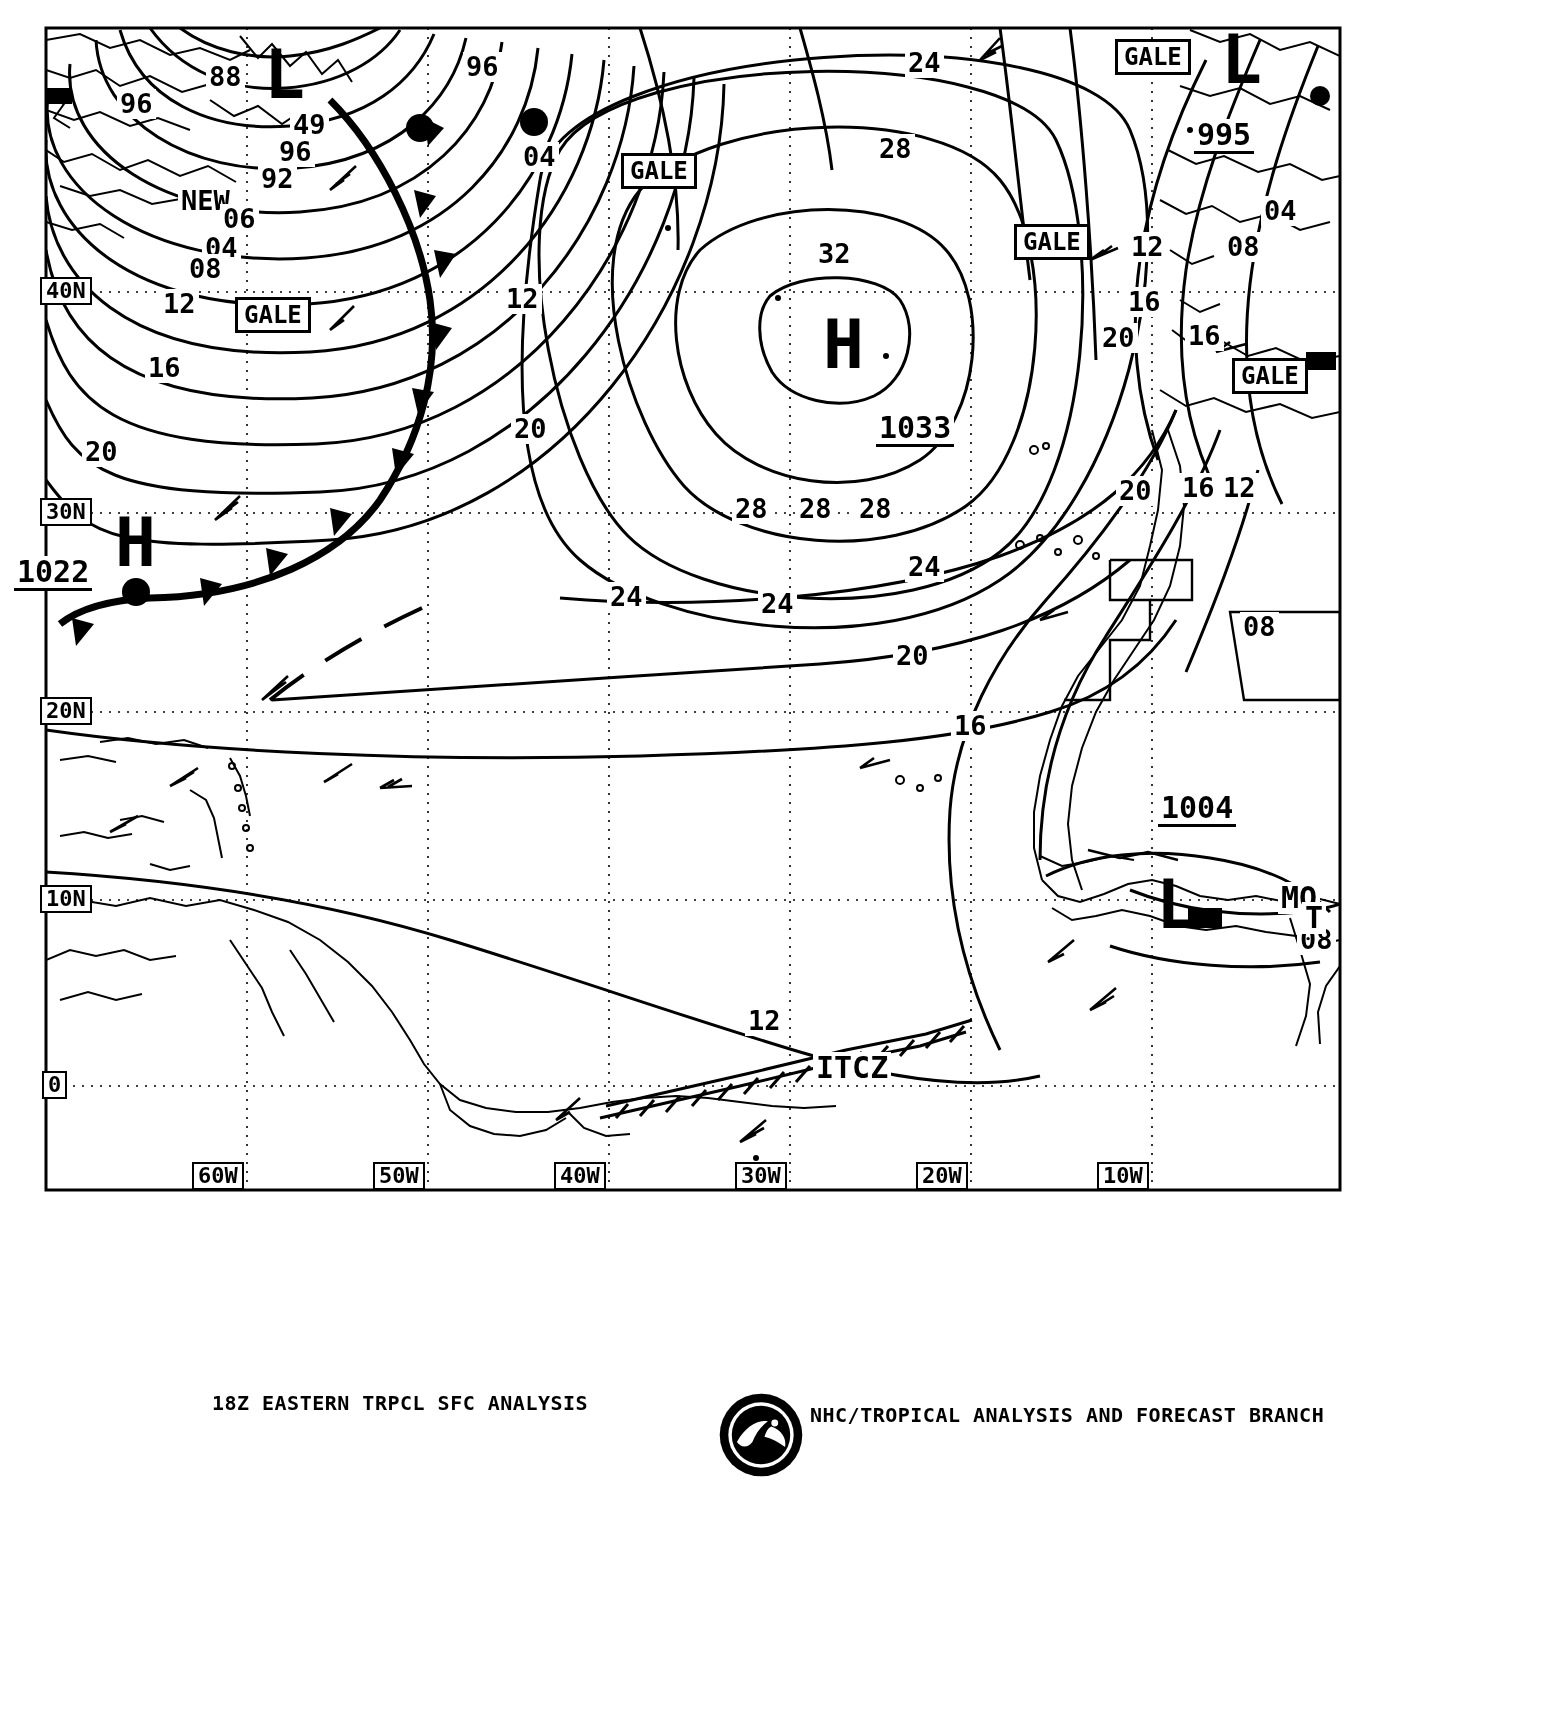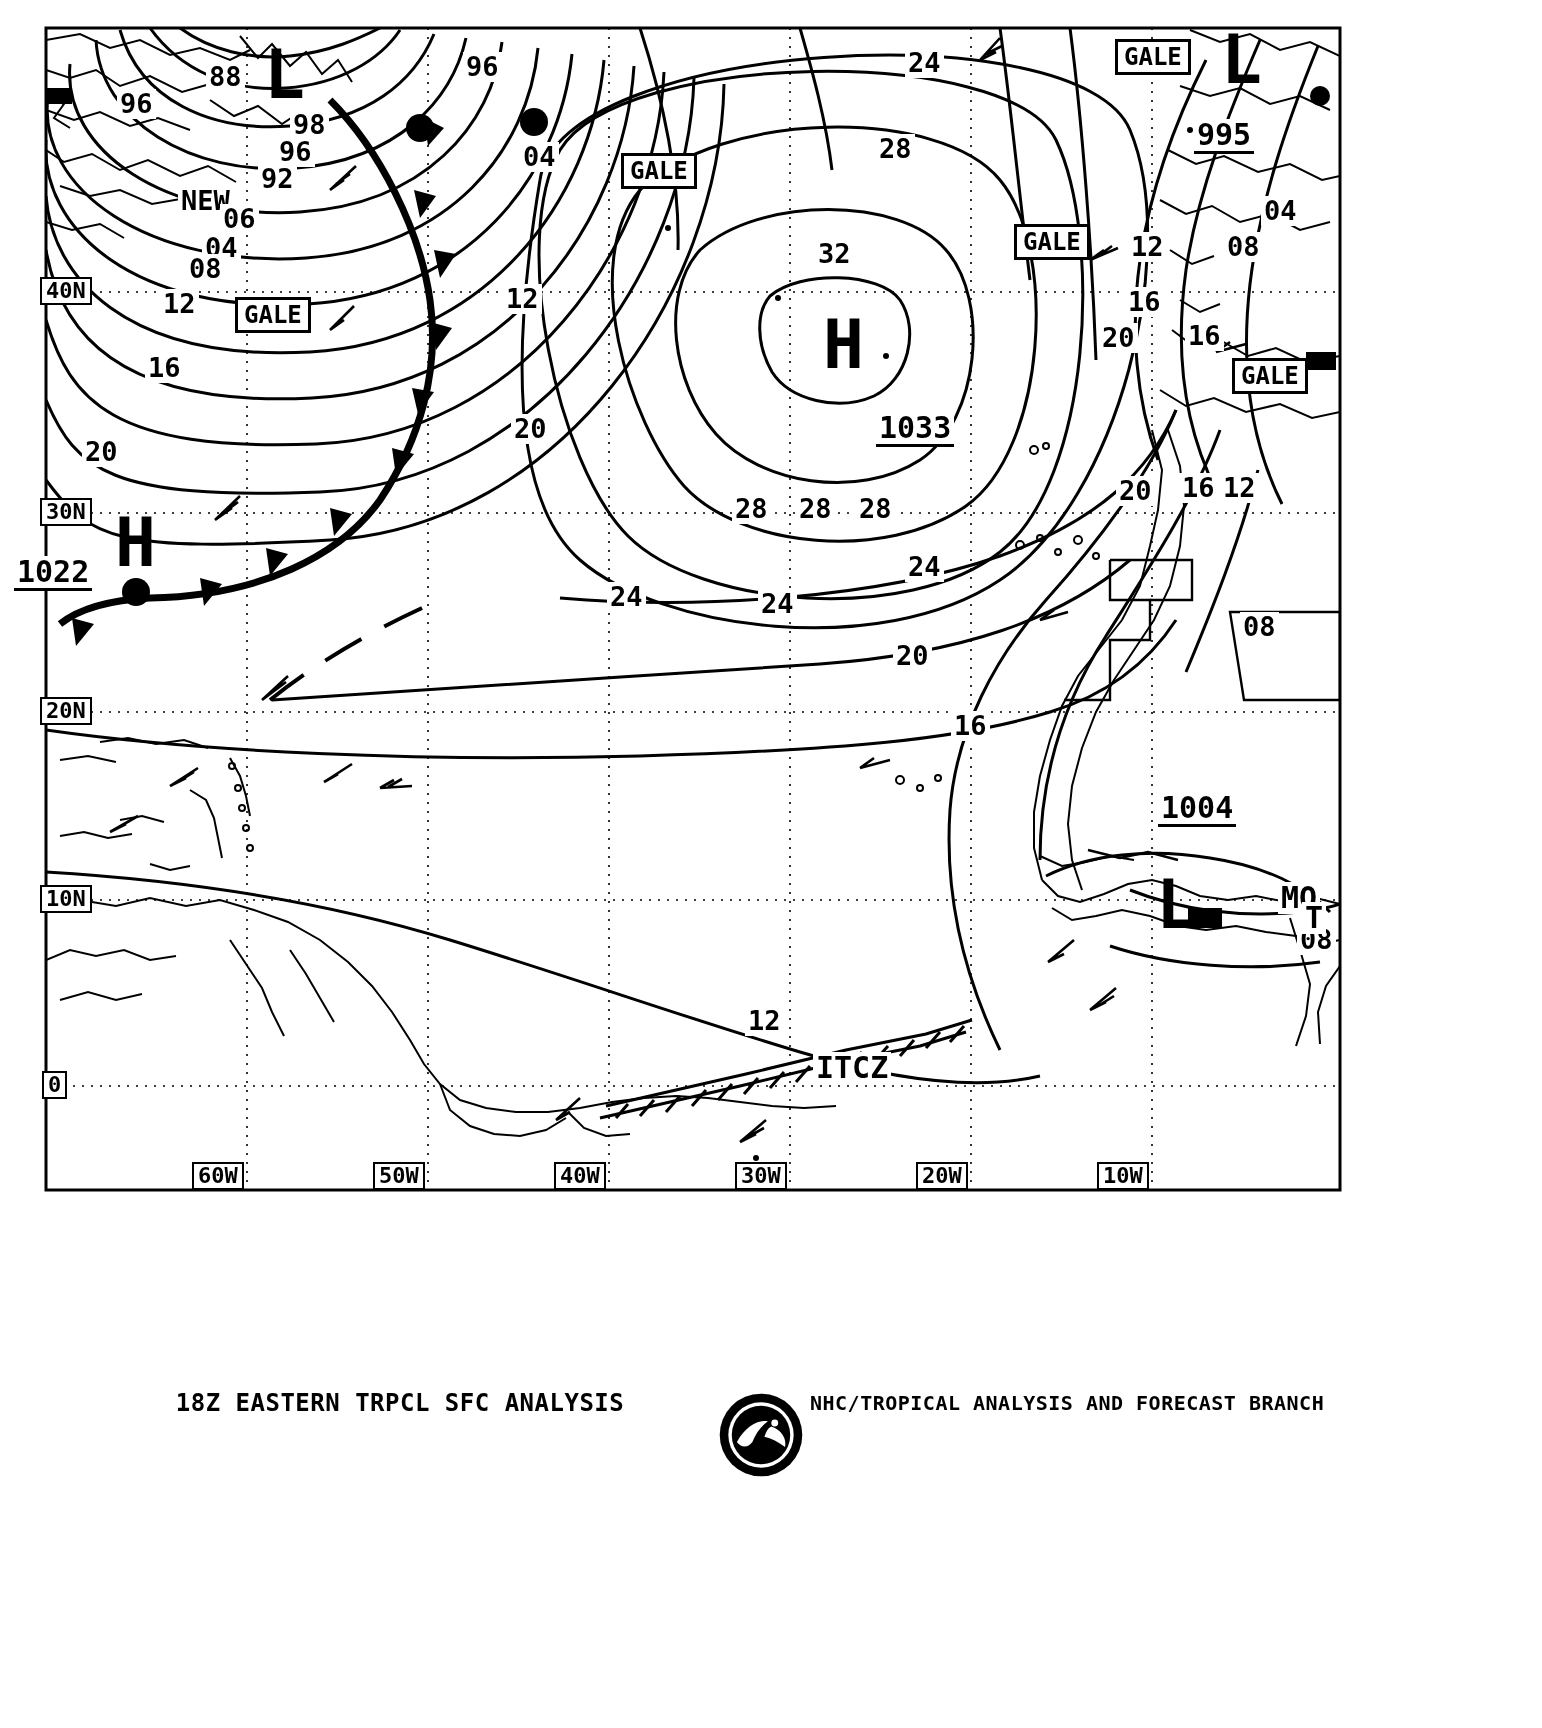--- a/index.html
+++ b/index.html
@@ -33,29 +33,29 @@
     top: 1390px;
     width: 1542px;
     height: 200px;
   }
   .footer-left {
     position: absolute;
     left: 90px;
     top: 0px;
     width: 620px;
     text-align: center;
-    font-size: 24px;
+    font-size: 20px;
     line-height: 26px;
     letter-spacing: 0.5px;
     font-weight: bold;
   }
   .footer-right {
     position: absolute;
     left: 810px;
-    top: 0px;
+    top: 12px;
     width: 700px;
     text-align: left;
     font-size: 20px;
     line-height: 26px;
     letter-spacing: 0.5px;
     font-weight: bold;
   }
   .footer-right .center-line {
     text-align: center;
     width: 660px;
@@ -301,21 +301,21 @@
       <div style="position: absolute; left: 735px; top: 1162px; font-family: &quot;DejaVu Sans Mono&quot;, monospace; white-space: pre; font-size: 22px; font-weight: bold; border: 2px solid rgb(0, 0, 0); background: rgb(255, 255, 255); padding: 1px 4px; line-height: 22px; letter-spacing: 0px;">30W</div>
       <div style="position: absolute; left: 916px; top: 1162px; font-family: &quot;DejaVu Sans Mono&quot;, monospace; white-space: pre; font-size: 22px; font-weight: bold; border: 2px solid rgb(0, 0, 0); background: rgb(255, 255, 255); padding: 1px 4px; line-height: 22px; letter-spacing: 0px;">20W</div>
       <div style="position: absolute; left: 1097px; top: 1162px; font-family: &quot;DejaVu Sans Mono&quot;, monospace; white-space: pre; font-size: 22px; font-weight: bold; border: 2px solid rgb(0, 0, 0); background: rgb(255, 255, 255); padding: 1px 4px; line-height: 22px; letter-spacing: 0px;">10W</div>
       <div style="position: absolute; left: 621px; top: 153px; font-family: &quot;DejaVu Sans Mono&quot;, monospace; white-space: pre; font-size: 24px; font-weight: bold; border: 3px solid rgb(0, 0, 0); background: rgb(255, 255, 255); padding: 2px 6px; line-height: 26px;">GALE</div>
       <div style="position: absolute; left: 235px; top: 297px; font-family: &quot;DejaVu Sans Mono&quot;, monospace; white-space: pre; font-size: 24px; font-weight: bold; border: 3px solid rgb(0, 0, 0); background: rgb(255, 255, 255); padding: 2px 6px; line-height: 26px;">GALE</div>
       <div style="position: absolute; left: 1014px; top: 224px; font-family: &quot;DejaVu Sans Mono&quot;, monospace; white-space: pre; font-size: 24px; font-weight: bold; border: 3px solid rgb(0, 0, 0); background: rgb(255, 255, 255); padding: 2px 6px; line-height: 26px;">GALE</div>
       <div style="position: absolute; left: 1115px; top: 39px; font-family: &quot;DejaVu Sans Mono&quot;, monospace; white-space: pre; font-size: 24px; font-weight: bold; border: 3px solid rgb(0, 0, 0); background: rgb(255, 255, 255); padding: 2px 6px; line-height: 26px;">GALE</div>
       <div style="position: absolute; left: 1232px; top: 358px; font-family: &quot;DejaVu Sans Mono&quot;, monospace; white-space: pre; font-size: 24px; font-weight: bold; border: 3px solid rgb(0, 0, 0); background: rgb(255, 255, 255); padding: 2px 6px; line-height: 26px;">GALE</div>
       <div style="position: absolute; left: 206px; top: 62px; font-family: &quot;DejaVu Sans Mono&quot;, monospace; white-space: pre; font-size: 27px; font-weight: bold; background: rgb(255, 255, 255); padding: 0px 3px; line-height: 30px;">88</div>
       <div style="position: absolute; left: 117px; top: 89px; font-family: &quot;DejaVu Sans Mono&quot;, monospace; white-space: pre; font-size: 27px; font-weight: bold; background: rgb(255, 255, 255); padding: 0px 3px; line-height: 30px;">96</div>
-      <div style="position: absolute; left: 290px; top: 110px; font-family: &quot;DejaVu Sans Mono&quot;, monospace; white-space: pre; font-size: 27px; font-weight: bold; background: rgb(255, 255, 255); padding: 0px 3px; line-height: 30px;">98</div>
+      <div style="position: absolute; left: 290px; top: 110px; font-family: &quot;DejaVu Sans Mono&quot;, monospace; white-space: pre; font-size: 27px; font-weight: bold; background: rgb(255, 255, 255); padding: 0px 3px; line-height: 30px;">49</div>
       <div style="position: absolute; left: 276px; top: 137px; font-family: &quot;DejaVu Sans Mono&quot;, monospace; white-space: pre; font-size: 27px; font-weight: bold; background: rgb(255, 255, 255); padding: 0px 3px; line-height: 30px;">96</div>
       <div style="position: absolute; left: 258px; top: 164px; font-family: &quot;DejaVu Sans Mono&quot;, monospace; white-space: pre; font-size: 27px; font-weight: bold; background: rgb(255, 255, 255); padding: 0px 3px; line-height: 30px;">92</div>
       <div style="position: absolute; left: 178px; top: 186px; font-family: &quot;DejaVu Sans Mono&quot;, monospace; white-space: pre; font-size: 27px; font-weight: bold; background: rgb(255, 255, 255); padding: 0px 3px; line-height: 30px;">NEW</div>
       <div style="position: absolute; left: 220px; top: 204px; font-family: &quot;DejaVu Sans Mono&quot;, monospace; white-space: pre; font-size: 27px; font-weight: bold; background: rgb(255, 255, 255); padding: 0px 3px; line-height: 30px;">06</div>
       <div style="position: absolute; left: 202px; top: 233px; font-family: &quot;DejaVu Sans Mono&quot;, monospace; white-space: pre; font-size: 27px; font-weight: bold; background: rgb(255, 255, 255); padding: 0px 3px; line-height: 30px;">04</div>
       <div style="position: absolute; left: 186px; top: 254px; font-family: &quot;DejaVu Sans Mono&quot;, monospace; white-space: pre; font-size: 27px; font-weight: bold; background: rgb(255, 255, 255); padding: 0px 3px; line-height: 30px;">08</div>
       <div style="position: absolute; left: 160px; top: 289px; font-family: &quot;DejaVu Sans Mono&quot;, monospace; white-space: pre; font-size: 27px; font-weight: bold; background: rgb(255, 255, 255); padding: 0px 3px; line-height: 30px;">12</div>
       <div style="position: absolute; left: 145px; top: 353px; font-family: &quot;DejaVu Sans Mono&quot;, monospace; white-space: pre; font-size: 27px; font-weight: bold; background: rgb(255, 255, 255); padding: 0px 3px; line-height: 30px;">16</div>
       <div style="position: absolute; left: 82px; top: 437px; font-family: &quot;DejaVu Sans Mono&quot;, monospace; white-space: pre; font-size: 27px; font-weight: bold; background: rgb(255, 255, 255); padding: 0px 3px; line-height: 30px;">20</div>
       <div style="position: absolute; left: 463px; top: 52px; font-family: &quot;DejaVu Sans Mono&quot;, monospace; white-space: pre; font-size: 27px; font-weight: bold; background: rgb(255, 255, 255); padding: 0px 3px; line-height: 30px;">96</div>

